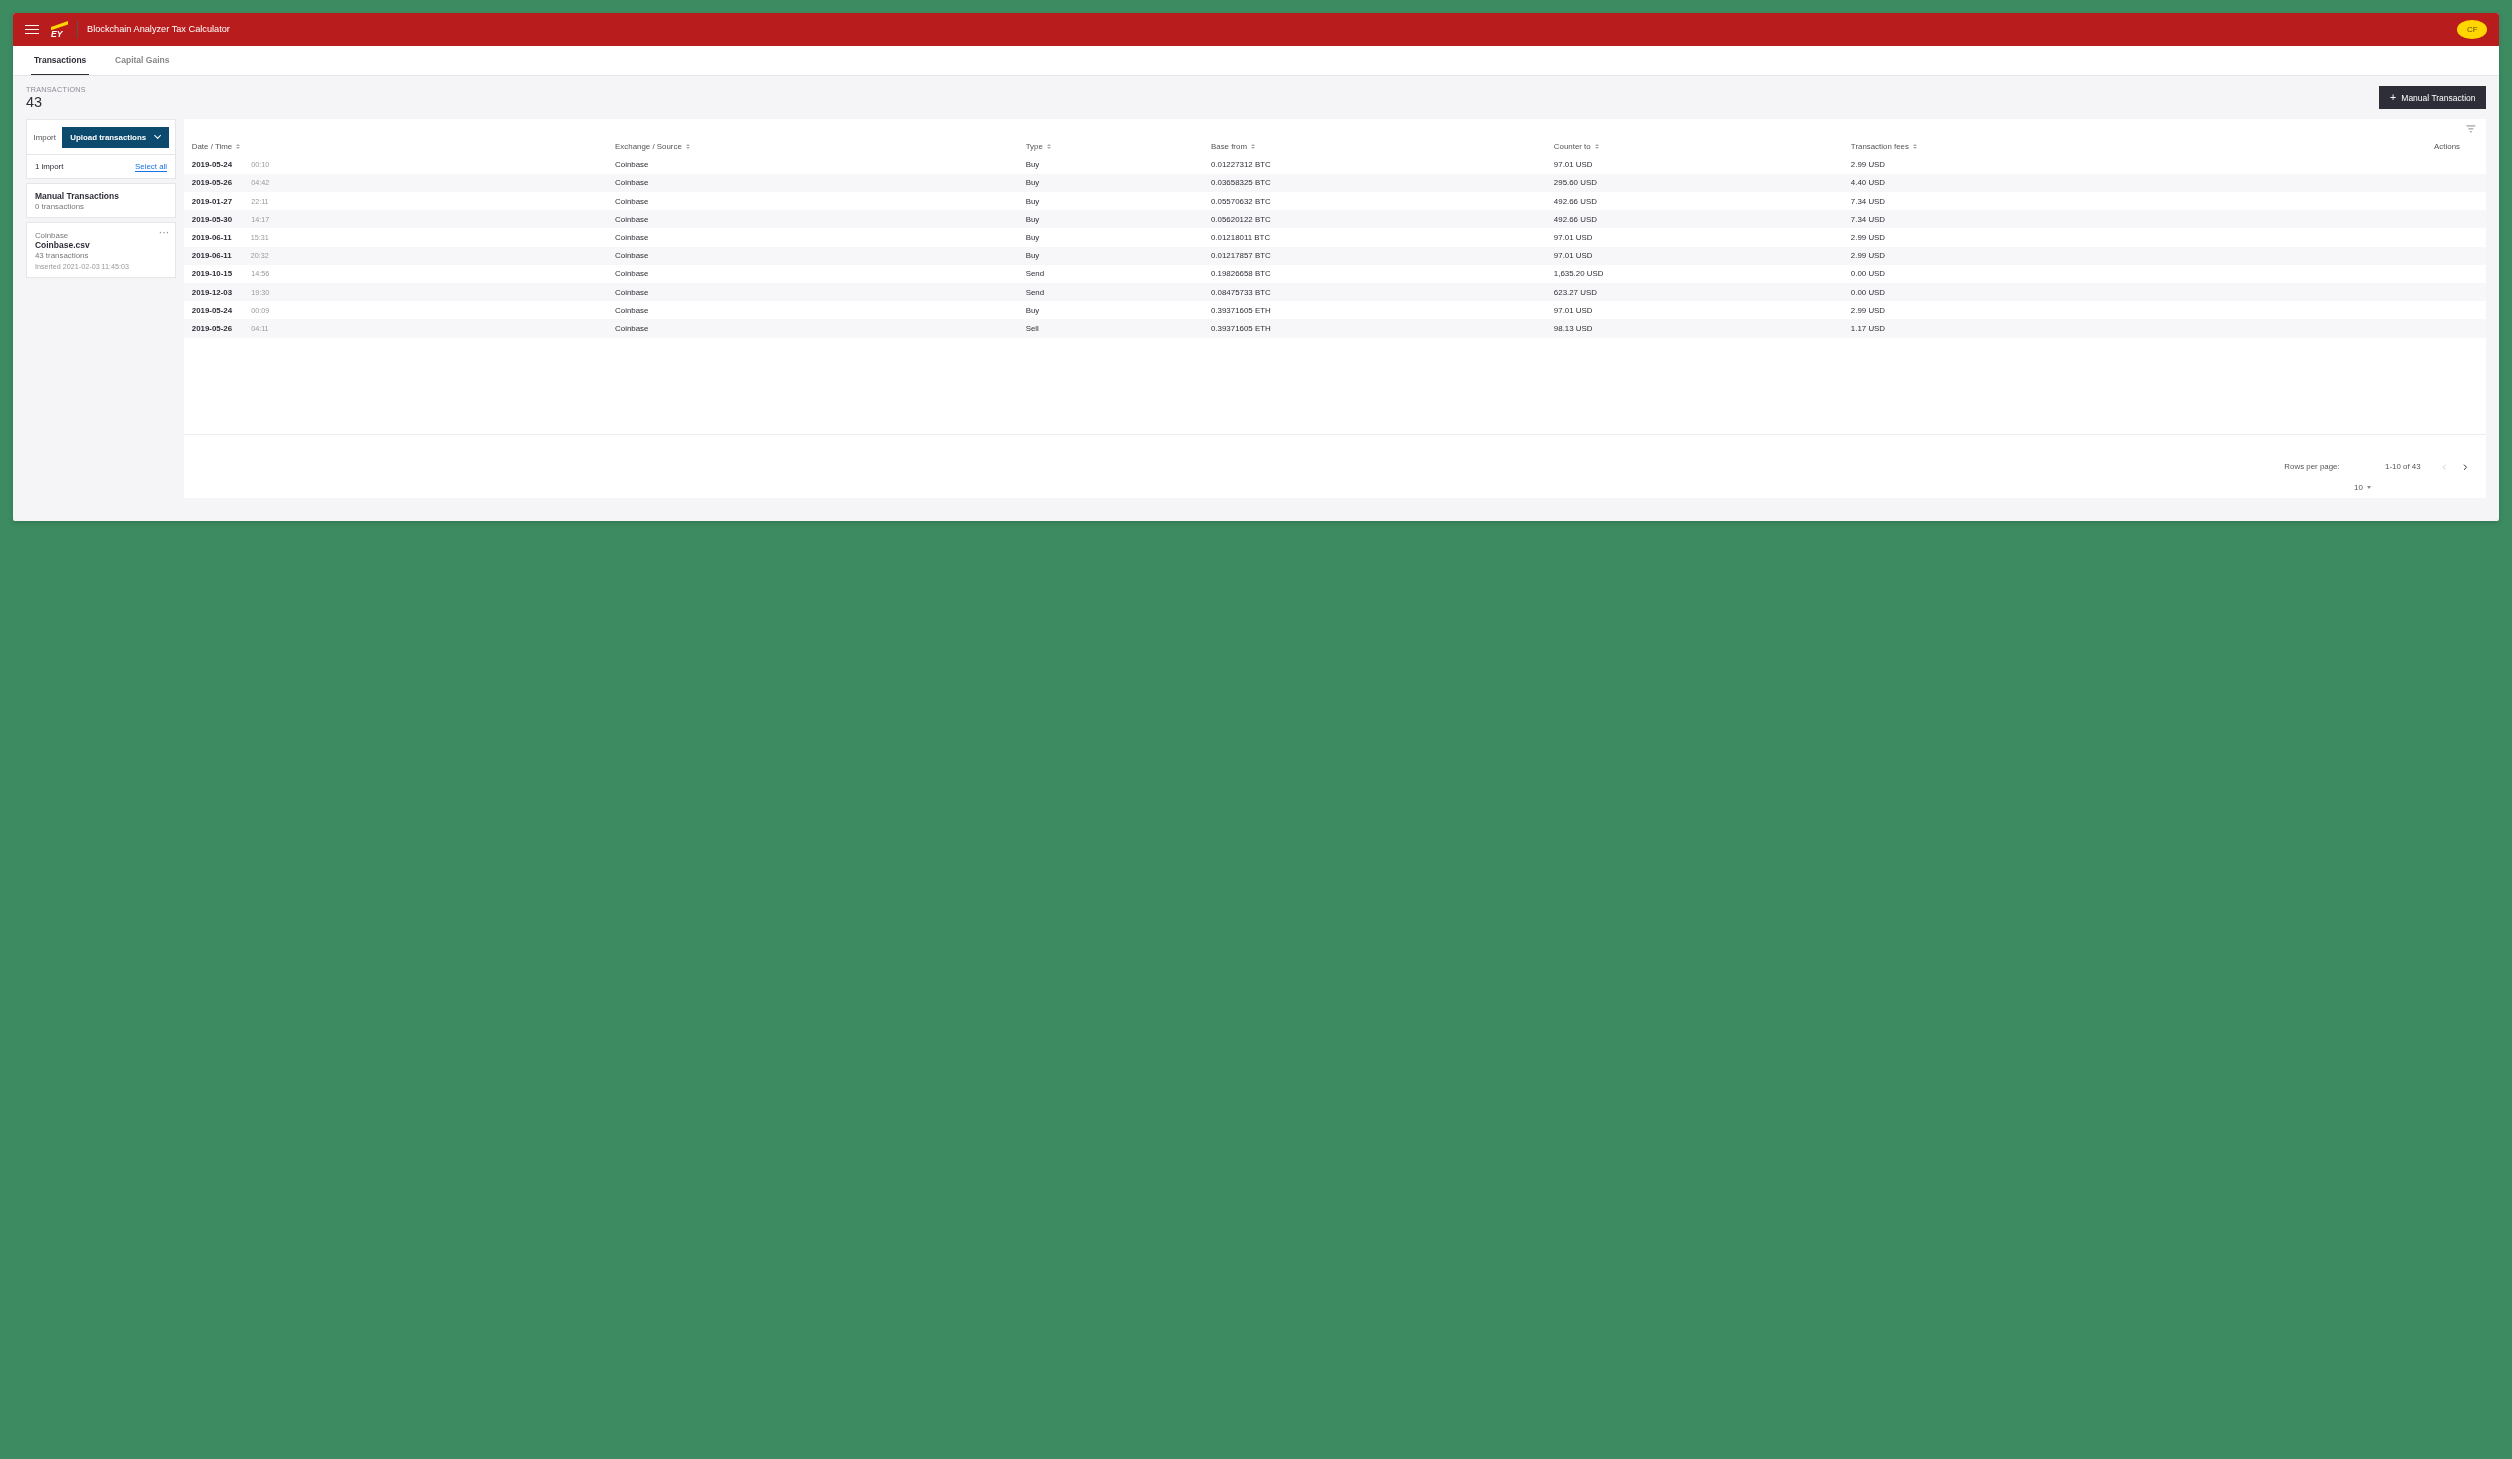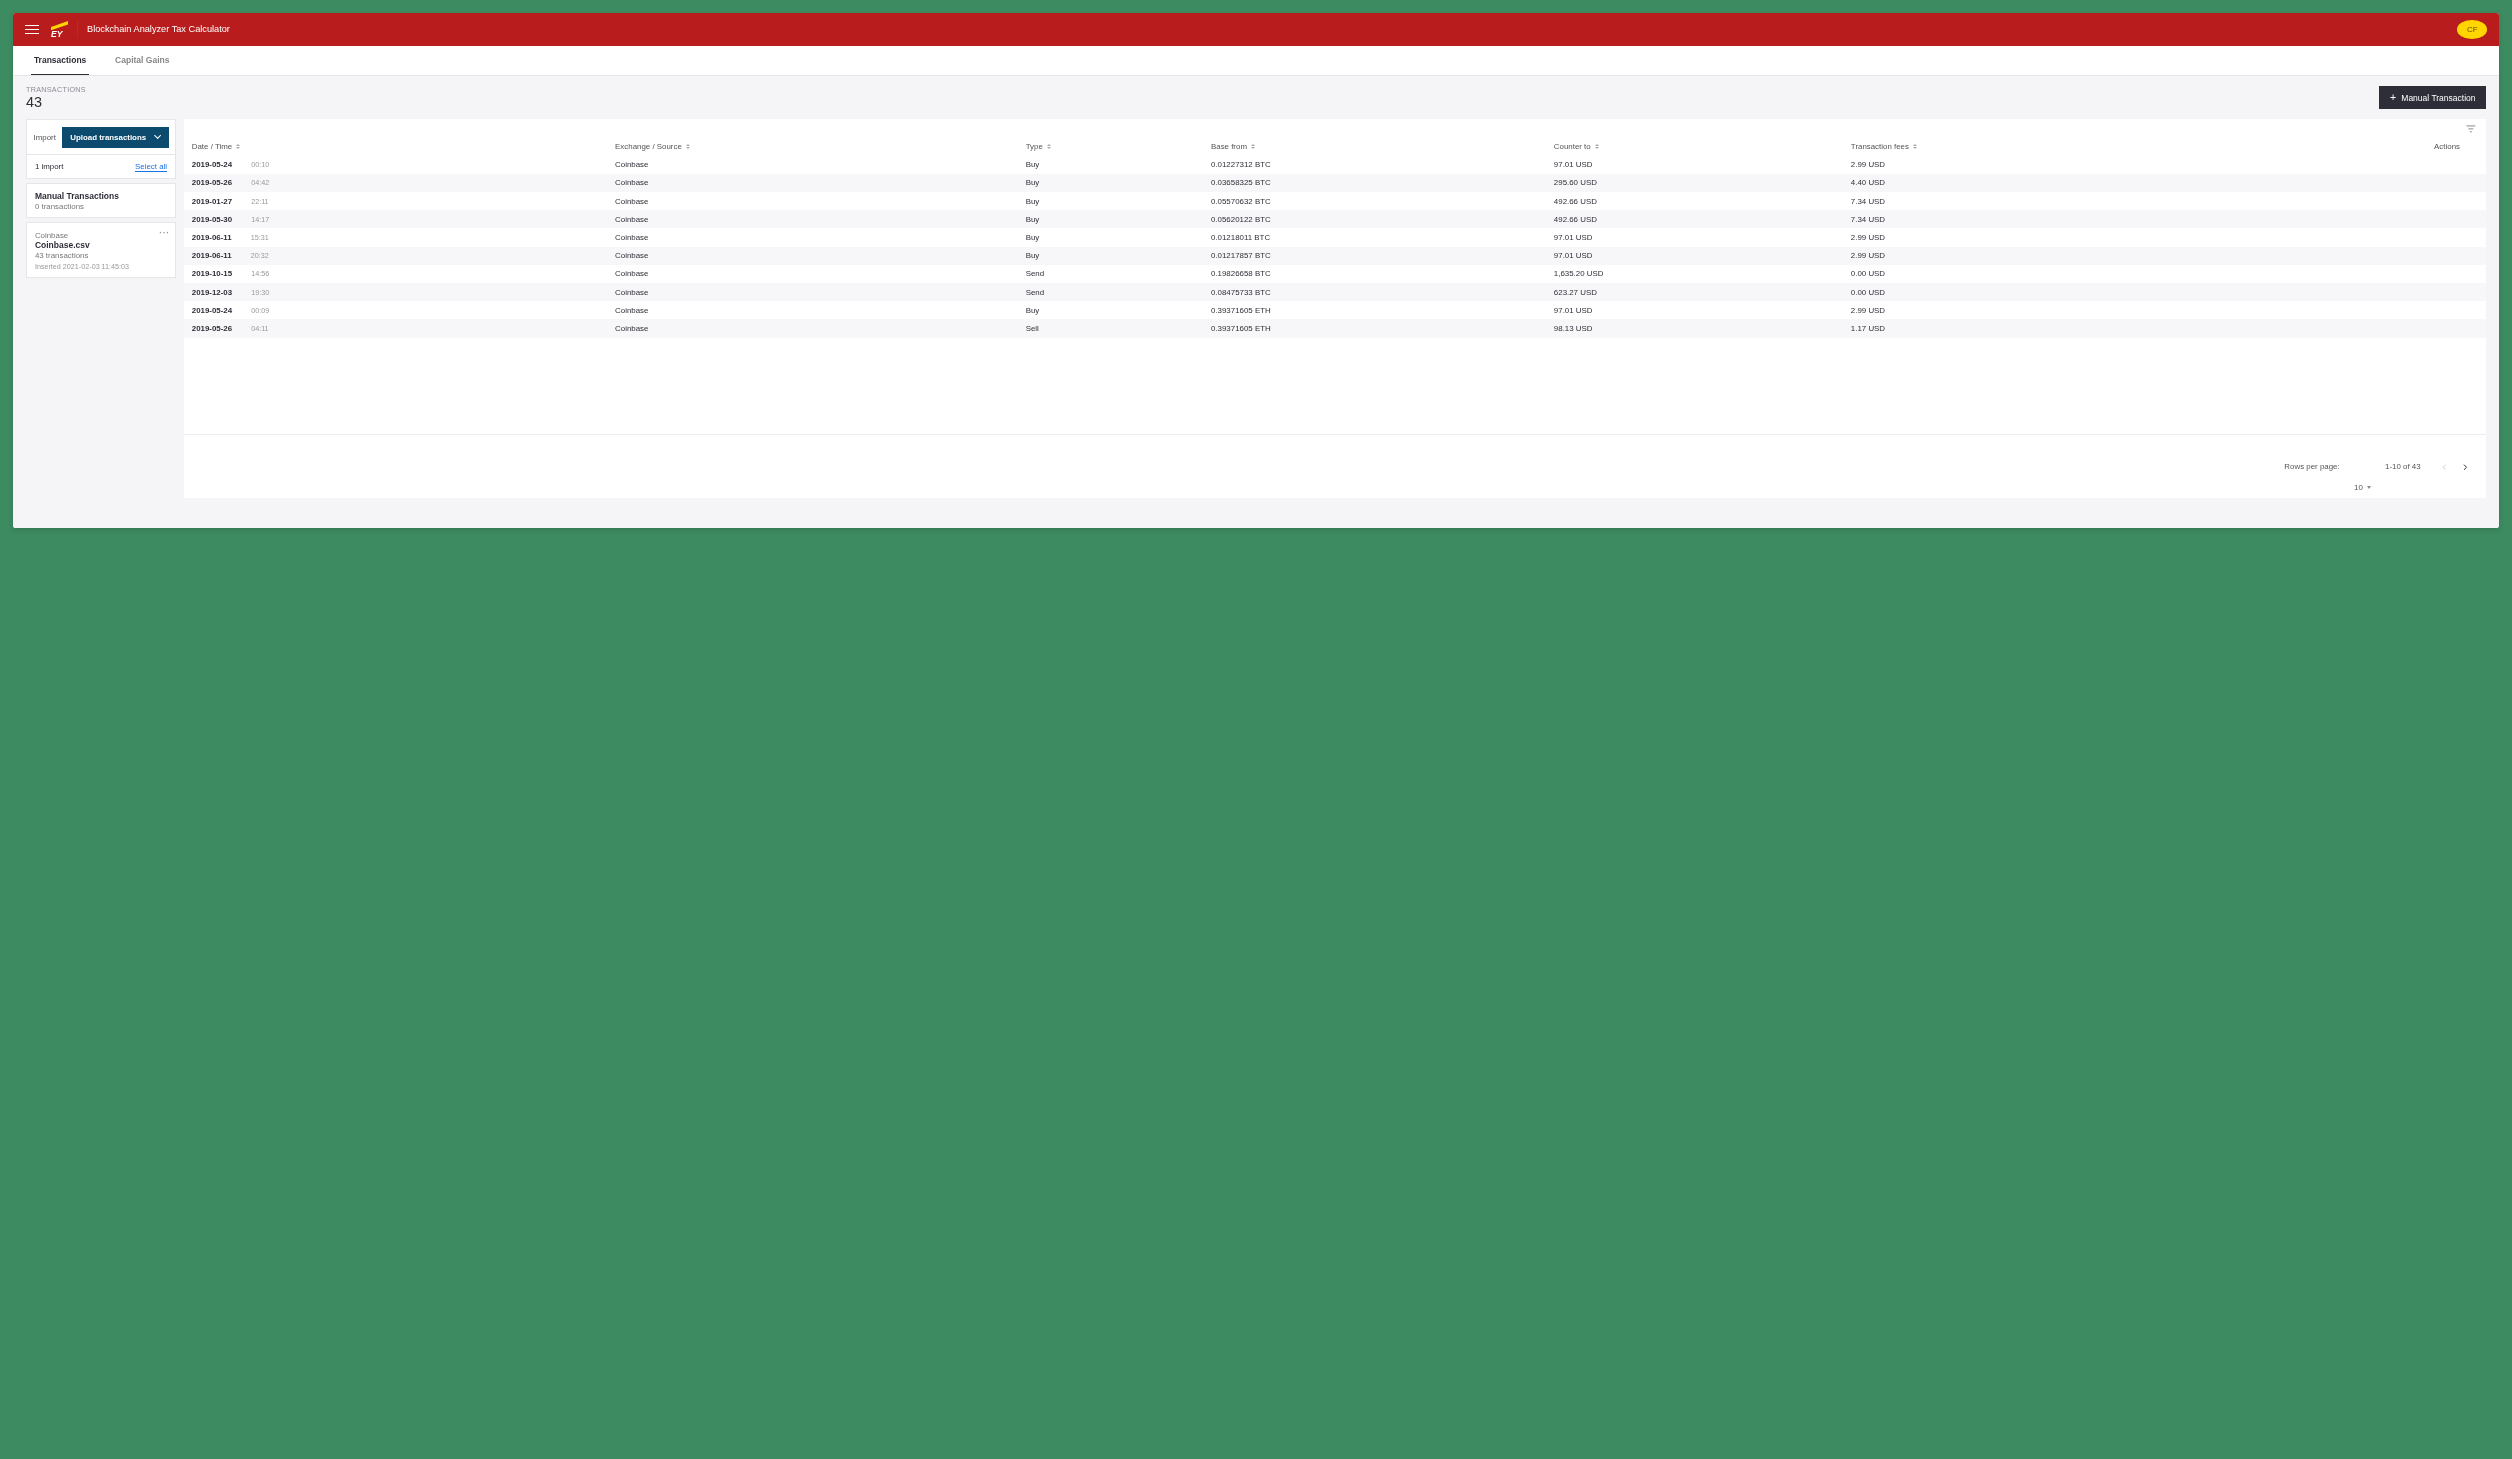--- a/index.html
+++ b/index.html
@@ -62,21 +62,21 @@
   .sub-count { font-size: 14.4px; color: #2e2e38; }
   .manual-btn {
     background: #2e2e38; color: #fff;
     padding: 6.5px 10.5px;
     display: flex; align-items: center; gap: 5.2px;
     cursor: pointer;
     font-size: 8.5px; font-weight: 500;
   }
   .plus { font-size: 10.5px; line-height: 1; }
 
-  .content { display: flex; gap: 7.9px; padding: 0 13px 30px; }
+  .content { display: flex; gap: 7.9px; padding: 0 13px 23px; }
   .sidebar { width: 150px; flex-shrink: 0; }
   .sb-card {
     background: #fff;
     border: 0.7px solid #e6e6e9;
     margin-bottom: 3.9px;
   }
   .sb-top {
     display: flex; align-items: center;
     padding: 6.5px 6.5px;
     gap: 6.5px;

